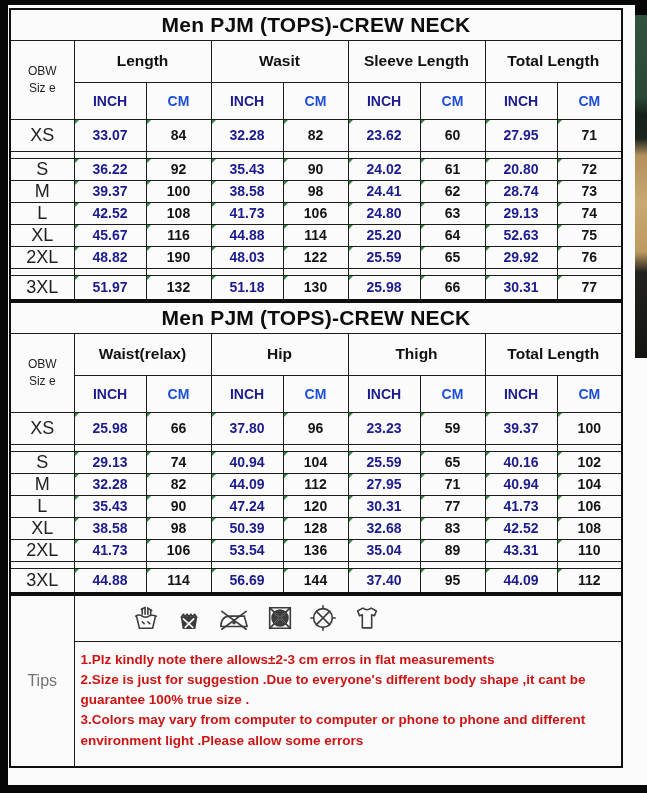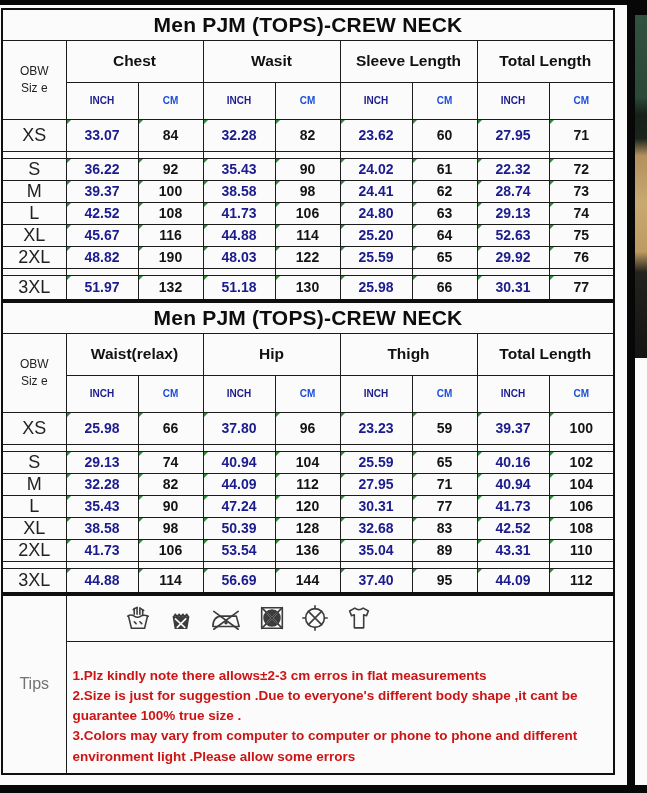--- a/index.html
+++ b/index.html
@@ -2,53 +2,53 @@
 <html><head>
 <meta charset="utf-8">
 <style>
   :root{
     --ink:#1c1c1c; --navy:#1b1b8e; --red:#cc1414; --bg:#fbfbfb;
   }
   *{box-sizing:border-box;}
   html,body{margin:0;padding:0;}
   body{font-family:"Liberation Sans", sans-serif; background:#222;}
   .frame{position:relative; width:647px; height:793px; background:#070707; overflow:hidden;}
-  .sheet{position:absolute; left:0; top:5px; width:627px; height:780px; background:var(--bg); padding:3px 5px 4px 1px;}
+  .sheet{position:absolute; left:8px; top:5px; width:627px; height:780px; background:var(--bg); padding:3px 5px 4px 1px;}
   .right-col{position:absolute; left:635px; top:0; width:12px; height:793px; background:#070707;}
   .right-col .white{position:absolute; left:0; top:358px; width:12px; height:427px; background:var(--bg);}
   .photo-sliver{position:absolute; left:0; top:15px; width:12px; height:343px;
     background:linear-gradient(180deg,#31523f 0%,#2c4837 24%,#16211a 29%,#1b241d 36%,#b3905d 41%,#c8a971 55%,#bd9a60 69%,#23221f 75%,#141412 100%);}
 
   table.mtable{border-collapse:collapse; table-layout:fixed; width:614px; background:var(--bg); border:2px solid #0f0f0f;}
   table.mtable td{border:1.5px solid var(--ink); padding:0 2px; text-align:center; vertical-align:middle; overflow:hidden;}
   col.c-size{width:64px;} col.c-inch{width:72px;} col.c-cm{width:65px;}
 
   tr.r-title td{height:31px; font-weight:bold; font-size:21px; color:#0d0d0d; letter-spacing:0.2px;}
   tr.r-group td.ghead{height:42px; font-weight:bold; font-size:15.5px; color:#111;}
   td.sizehead{font-size:12px; color:#222; line-height:1.35;}
-  tr.r-unit td{height:37px; font-weight:bold; font-size:10px;margin-top:20px;}
+  tr.r-unit td{height:37px; font-weight:bold; font-size:14px;margin-top:20px;}
   td.uhead.inch{color:var(--navy);}
   td.uhead.cm{color:#1d4ed8;}
 
   tr.r-data td{font-weight:bold; font-size:14px;}
   tr.r-data td.size{font-weight:normal; font-size:18px; color:#222;}
   tr.r-first td{height:32px;}
   tr.r-mid td{height:21px;}
   tr.r-last td{height:25px;margin-left:24px;}
   tr.spacer td{height:7px; padding:0;}
   td.val{position:relative;}
   td.val.inch{color:var(--navy);}
   td.val.cm{color:#141414;}
   td.val::before{content:""; position:absolute; left:0; top:0; width:0; height:0;
     border-top:4px solid #2f8b3a; border-right:4px solid transparent;}
 
   table.care td.tipshead{font-size:16px; color:#737373; width:64px;}
   table.care td.icons{height:46px; text-align:left; padding-left:56px;}
   table.care td.icons svg{vertical-align:middle; margin-right:9px;}
-  table.care td.tipstext{height:126px; text-align:left; vertical-align:top; padding:24px 6px 6px 6px;}
+  table.care td.tipstext{height:126px; text-align:left; vertical-align:top; padding:8px 6px 6px 6px;}
   .tipline{color:var(--red); font-weight:bold; font-size:13.5px; line-height:1.5; text-align:left;}
   .ico{stroke:#3c3c3c; stroke-width:1.7; fill:none; stroke-linecap:round; stroke-linejoin:round;}
 </style>
 </head>
 <body>
 
 <div class="frame">
   <div class="sheet">
 
     <table class="mtable">
@@ -65,21 +65,21 @@
       </colgroup>
       <tbody>
           <tr class="r-title">
             <td colspan="9">Men PJM (TOPS)-CREW NECK</td>
           </tr>
       <tr class="r-group">
         <td rowspan="2" class="sizehead">
           <div>OBW</div>
           <div>Siz e</div>
         </td>
-        <td colspan="2" class="ghead">Chest</td>
+        <td colspan="2" class="ghead">Length</td>
         <td colspan="2" class="ghead">Wasit</td>
         <td colspan="2" class="ghead">Sleeve Length</td>
         <td colspan="2" class="ghead">Total Length</td>
       </tr>
       <tr class="r-unit">
         <td class="uhead inch">INCH</td>
         <td class="uhead cm">CM</td>
         <td class="uhead inch">INCH</td>
         <td class="uhead cm">CM</td>
         <td class="uhead inch">INCH</td>
@@ -110,21 +110,21 @@
             <td></td>
           </tr>
       <tr class="r-data r-mid">
         <td class="size">S</td>
         <td class="val inch">36.22</td>
         <td class="val cm">92</td>
         <td class="val inch">35.43</td>
         <td class="val cm">90</td>
         <td class="val inch">24.02</td>
         <td class="val cm">61</td>
-        <td class="val inch">22.32</td>
+        <td class="val inch">20.80</td>
         <td class="val cm">72</td>
       </tr>
       <tr class="r-data r-mid">
         <td class="size">M</td>
         <td class="val inch">39.37</td>
         <td class="val cm">100</td>
         <td class="val inch">38.58</td>
         <td class="val cm">98</td>
         <td class="val inch">24.41</td>
         <td class="val cm">62</td>

